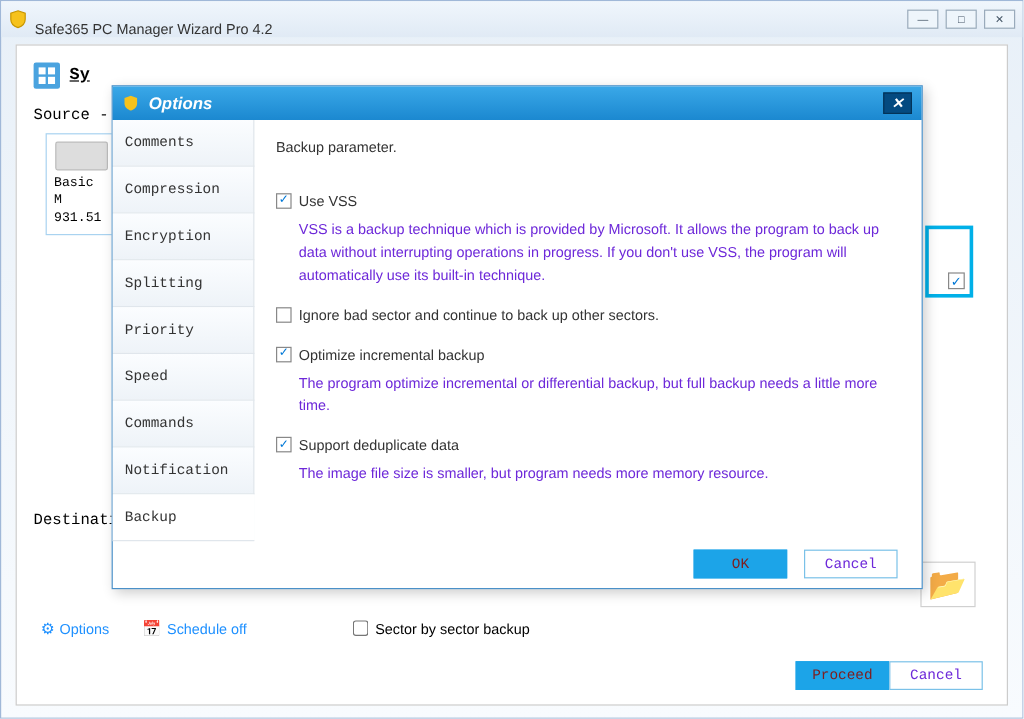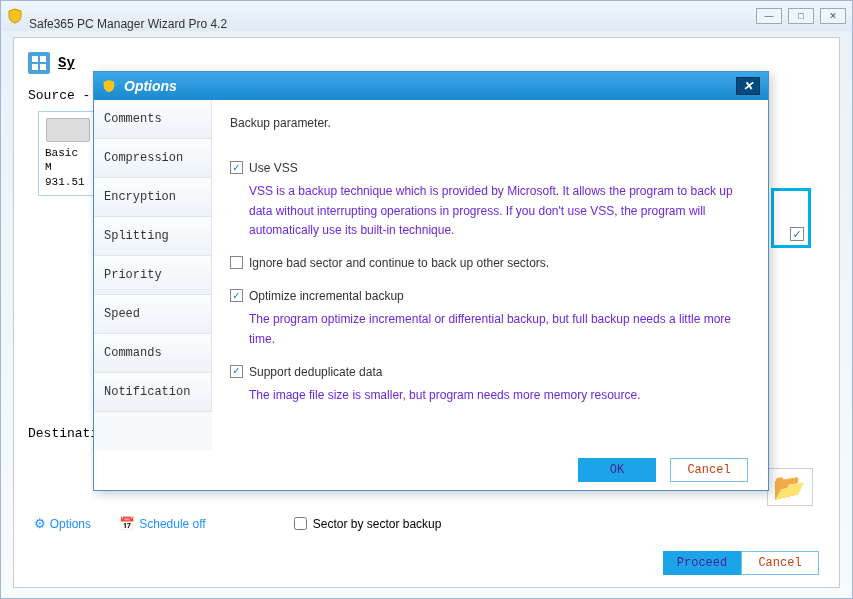--- a/index.html
+++ b/index.html
@@ -40,22 +40,22 @@
 
 
 .bottom-row { position: absolute; bottom: 56px; left: 20px; right: 20px; display: flex; align-items: center; gap: 28px; font-family: "Courier New", monospace; font-size: 12px; }
 .opt-link { color: #1e90ff; display: flex; align-items: center; gap: 4px; cursor: pointer; }
 .gear-icon, .cal-icon { font-size: 13px; }
 .sector-check { display: flex; align-items: center; gap: 6px; margin-left: 60px; }
 
 
 .bottom-buttons { position: absolute; bottom: 12px; right: 20px; display: flex; }
 .btn { min-width: 78px; height: 24px; border: 1px solid #7ac1e8; font-family: "Courier New", monospace; font-size: 12px; display: flex; align-items: center; justify-content: center; cursor: pointer; }
-.btn-primary { background: #1ca4e8; color: #4c1d95; border-color: #1ca4e8; }
-.btn-secondary { background: #fff; color: #c2410c; }
+.btn-primary { background: #1ca4e8; color: #7f1d1d; border-color: #1ca4e8; }
+.btn-secondary { background: #fff; color: #6d28d9; }
 
 
 .dialog { position: absolute; top: 70px; left: 92px; width: 676px; height: 420px; border: 1px solid #4a90c8; background: #fff; box-shadow: 3px 3px 10px rgba(0,0,0,0.2); display: flex; flex-direction: column; }
 .dlg-titlebar { height: 28px; background: linear-gradient(to bottom, #3aa8e8, #1b88d0); display: flex; align-items: center; padding: 0 8px; color: #fff; font-family: "Courier New", monospace; font-size: 14px; font-style: italic; font-weight: bold; }
 .dlg-titlebar .ticon { width: 14px; height: 14px; margin-right: 8px; }
 .dlg-close { margin-left: auto; width: 24px; height: 18px; background: #044a80; border: 1px solid #033358; color: #fff; display: flex; align-items: center; justify-content: center; font-size: 12px; cursor: pointer; font-weight: bold; }
 
 .dlg-body { flex: 1; display: flex; }
 .dlg-sidebar { width: 118px; background: #f7f9fb; display: flex; flex-direction: column; }
 .sb-item { padding: 12px 10px; font-family: Liberation Mono, monospace; font-size: 12px; border-bottom: 1px solid #e0e6ec; border-right: 1px solid #e0e6ec; cursor: pointer; background: linear-gradient(to bottom, #fbfdff, #eef3f8); color: #333; }
@@ -157,20 +157,21 @@
     <div class="dlg-body">
       <div class="dlg-sidebar">
         <div class="sb-item">Comments</div>
         <div class="sb-item">Compression</div>
         <div class="sb-item">Encryption</div>
         <div class="sb-item">Splitting</div>
         <div class="sb-item">Priority</div>
         <div class="sb-item">Speed</div>
         <div class="sb-item">Commands</div>
         <div class="sb-item">Notification</div>
+        <div class="sb-item active">Backup</div>
       </div>
       <div class="dlg-content">
         <div class="dlg-heading">Backup parameter.</div>
 
         <div class="chk-row">
           <span class="chk-box">✓</span>
           <span class="chk-label">Use VSS</span>
         </div>
         <div class="desc">VSS is a backup technique which is provided by Microsoft. It allows the program to back up data without interrupting operations in progress. If you don't use VSS, the program will automatically use its built-in technique.</div>
 

